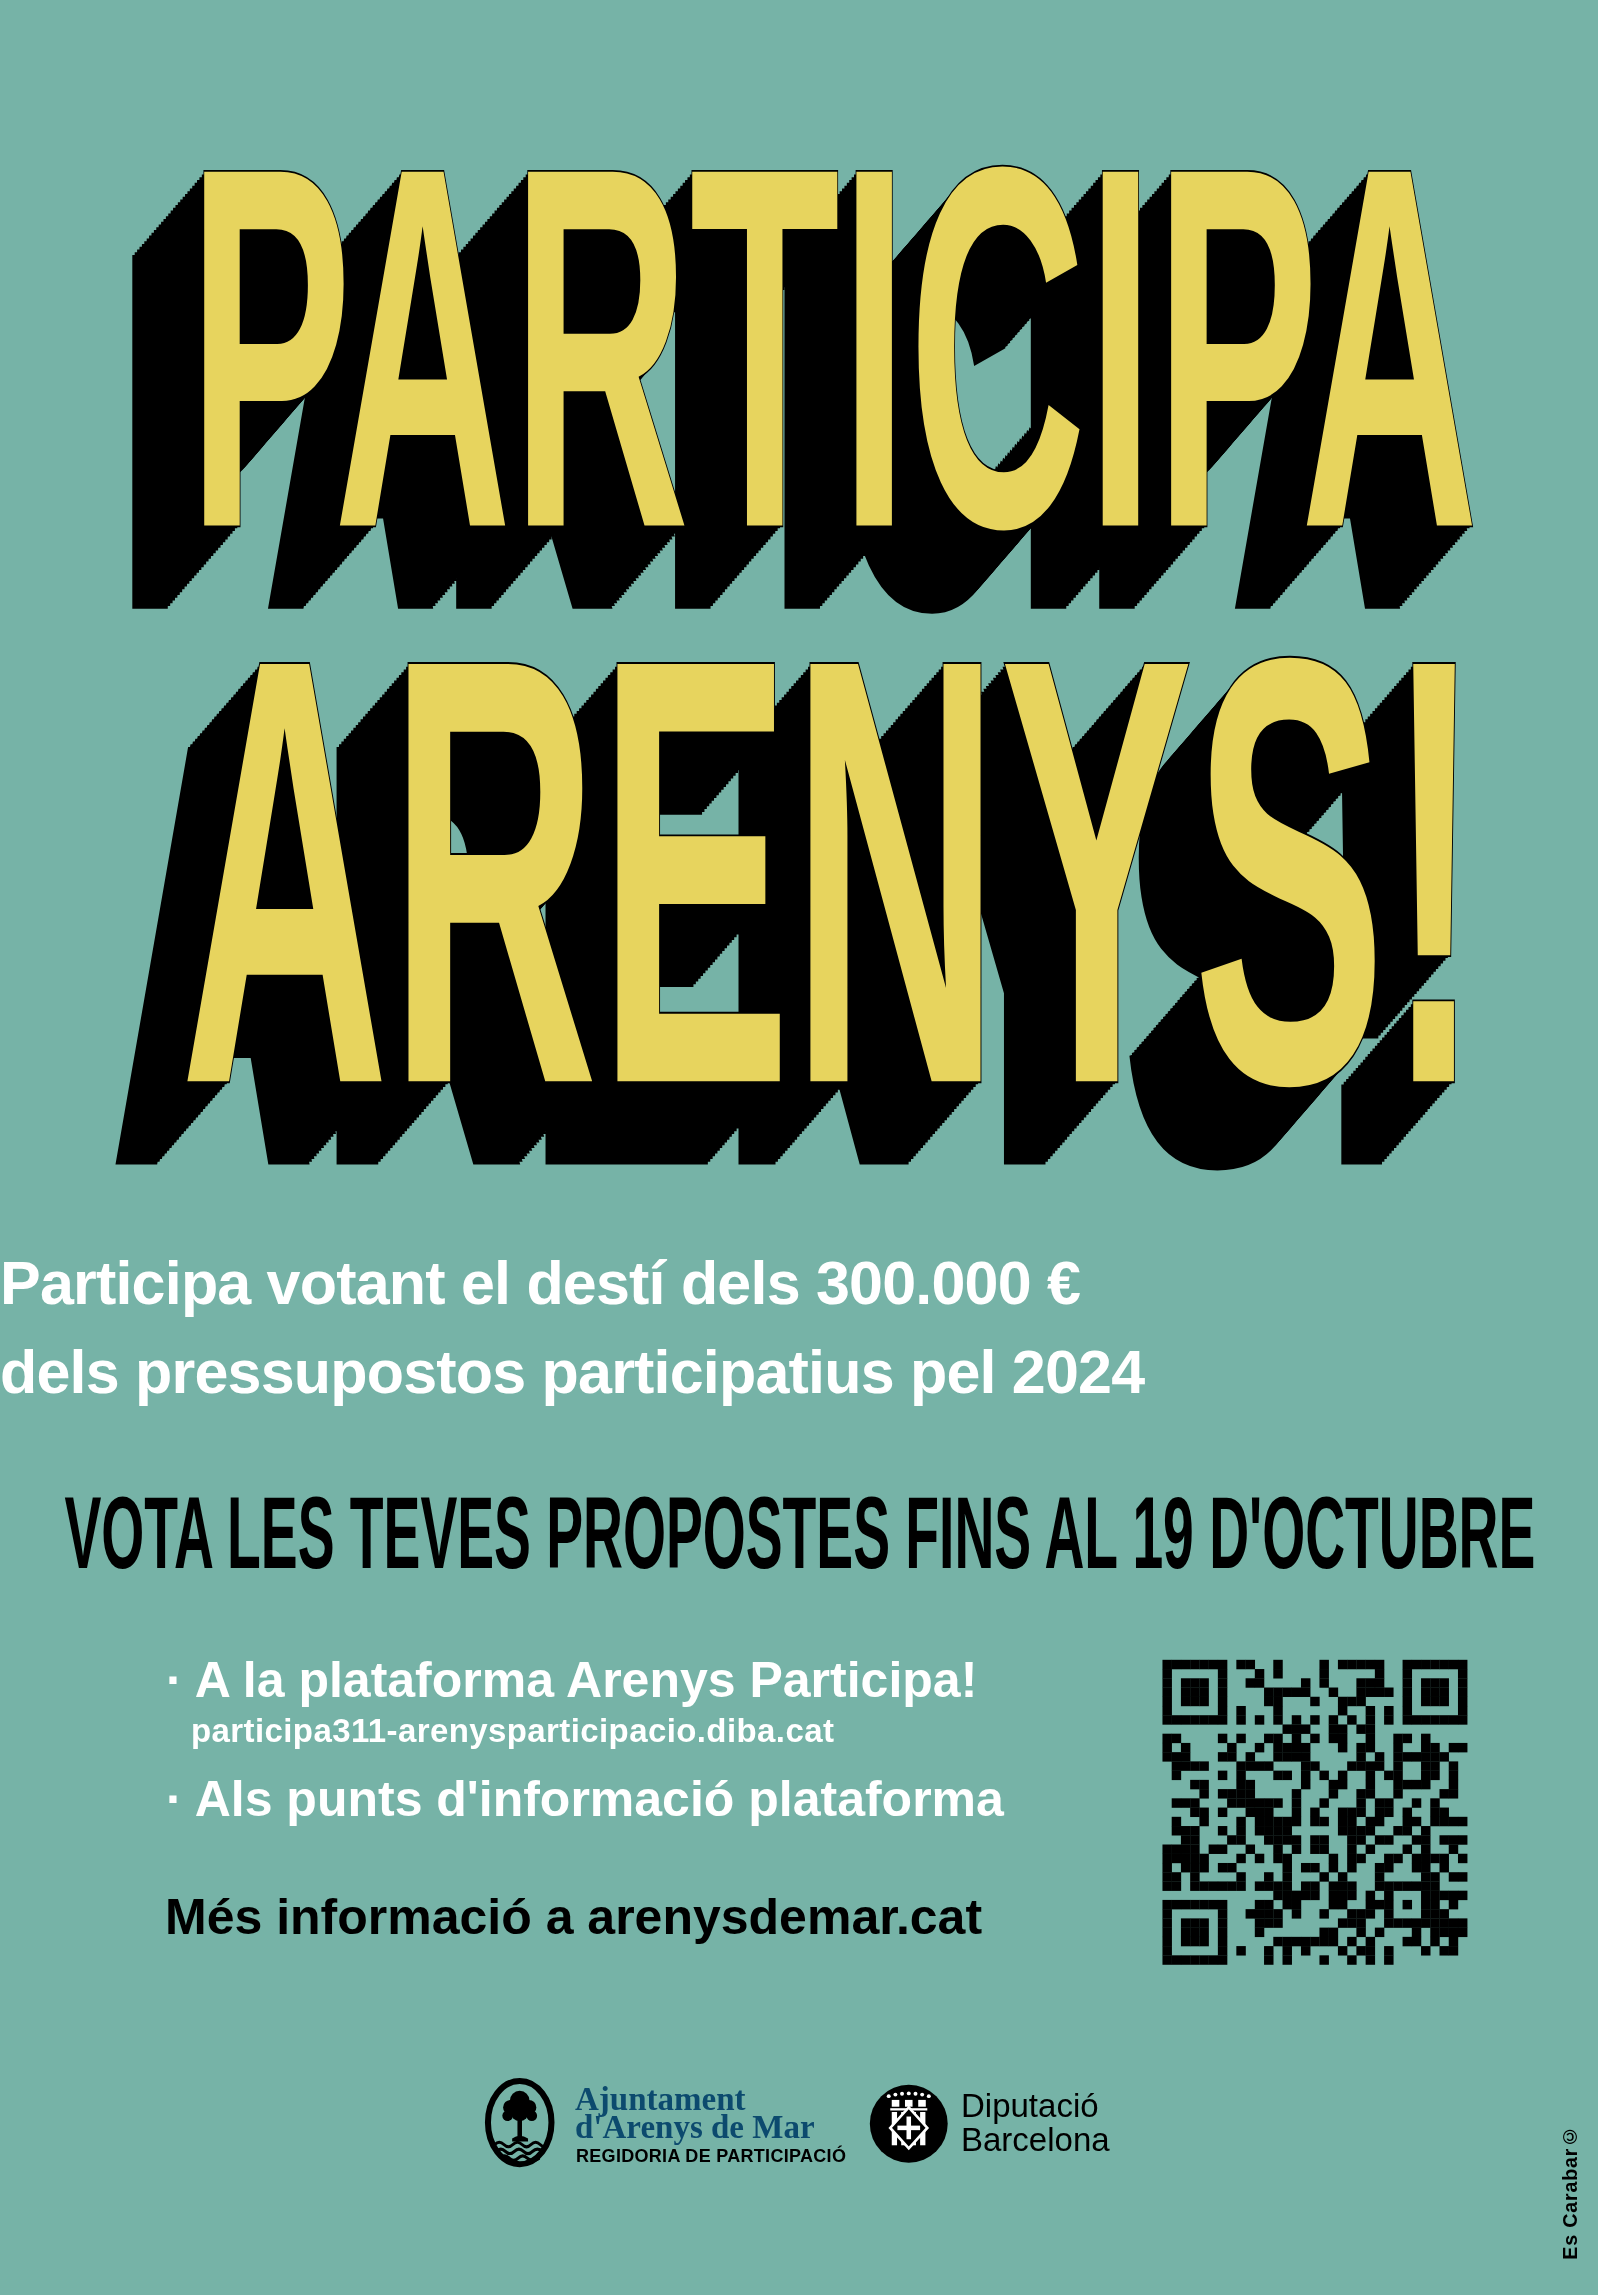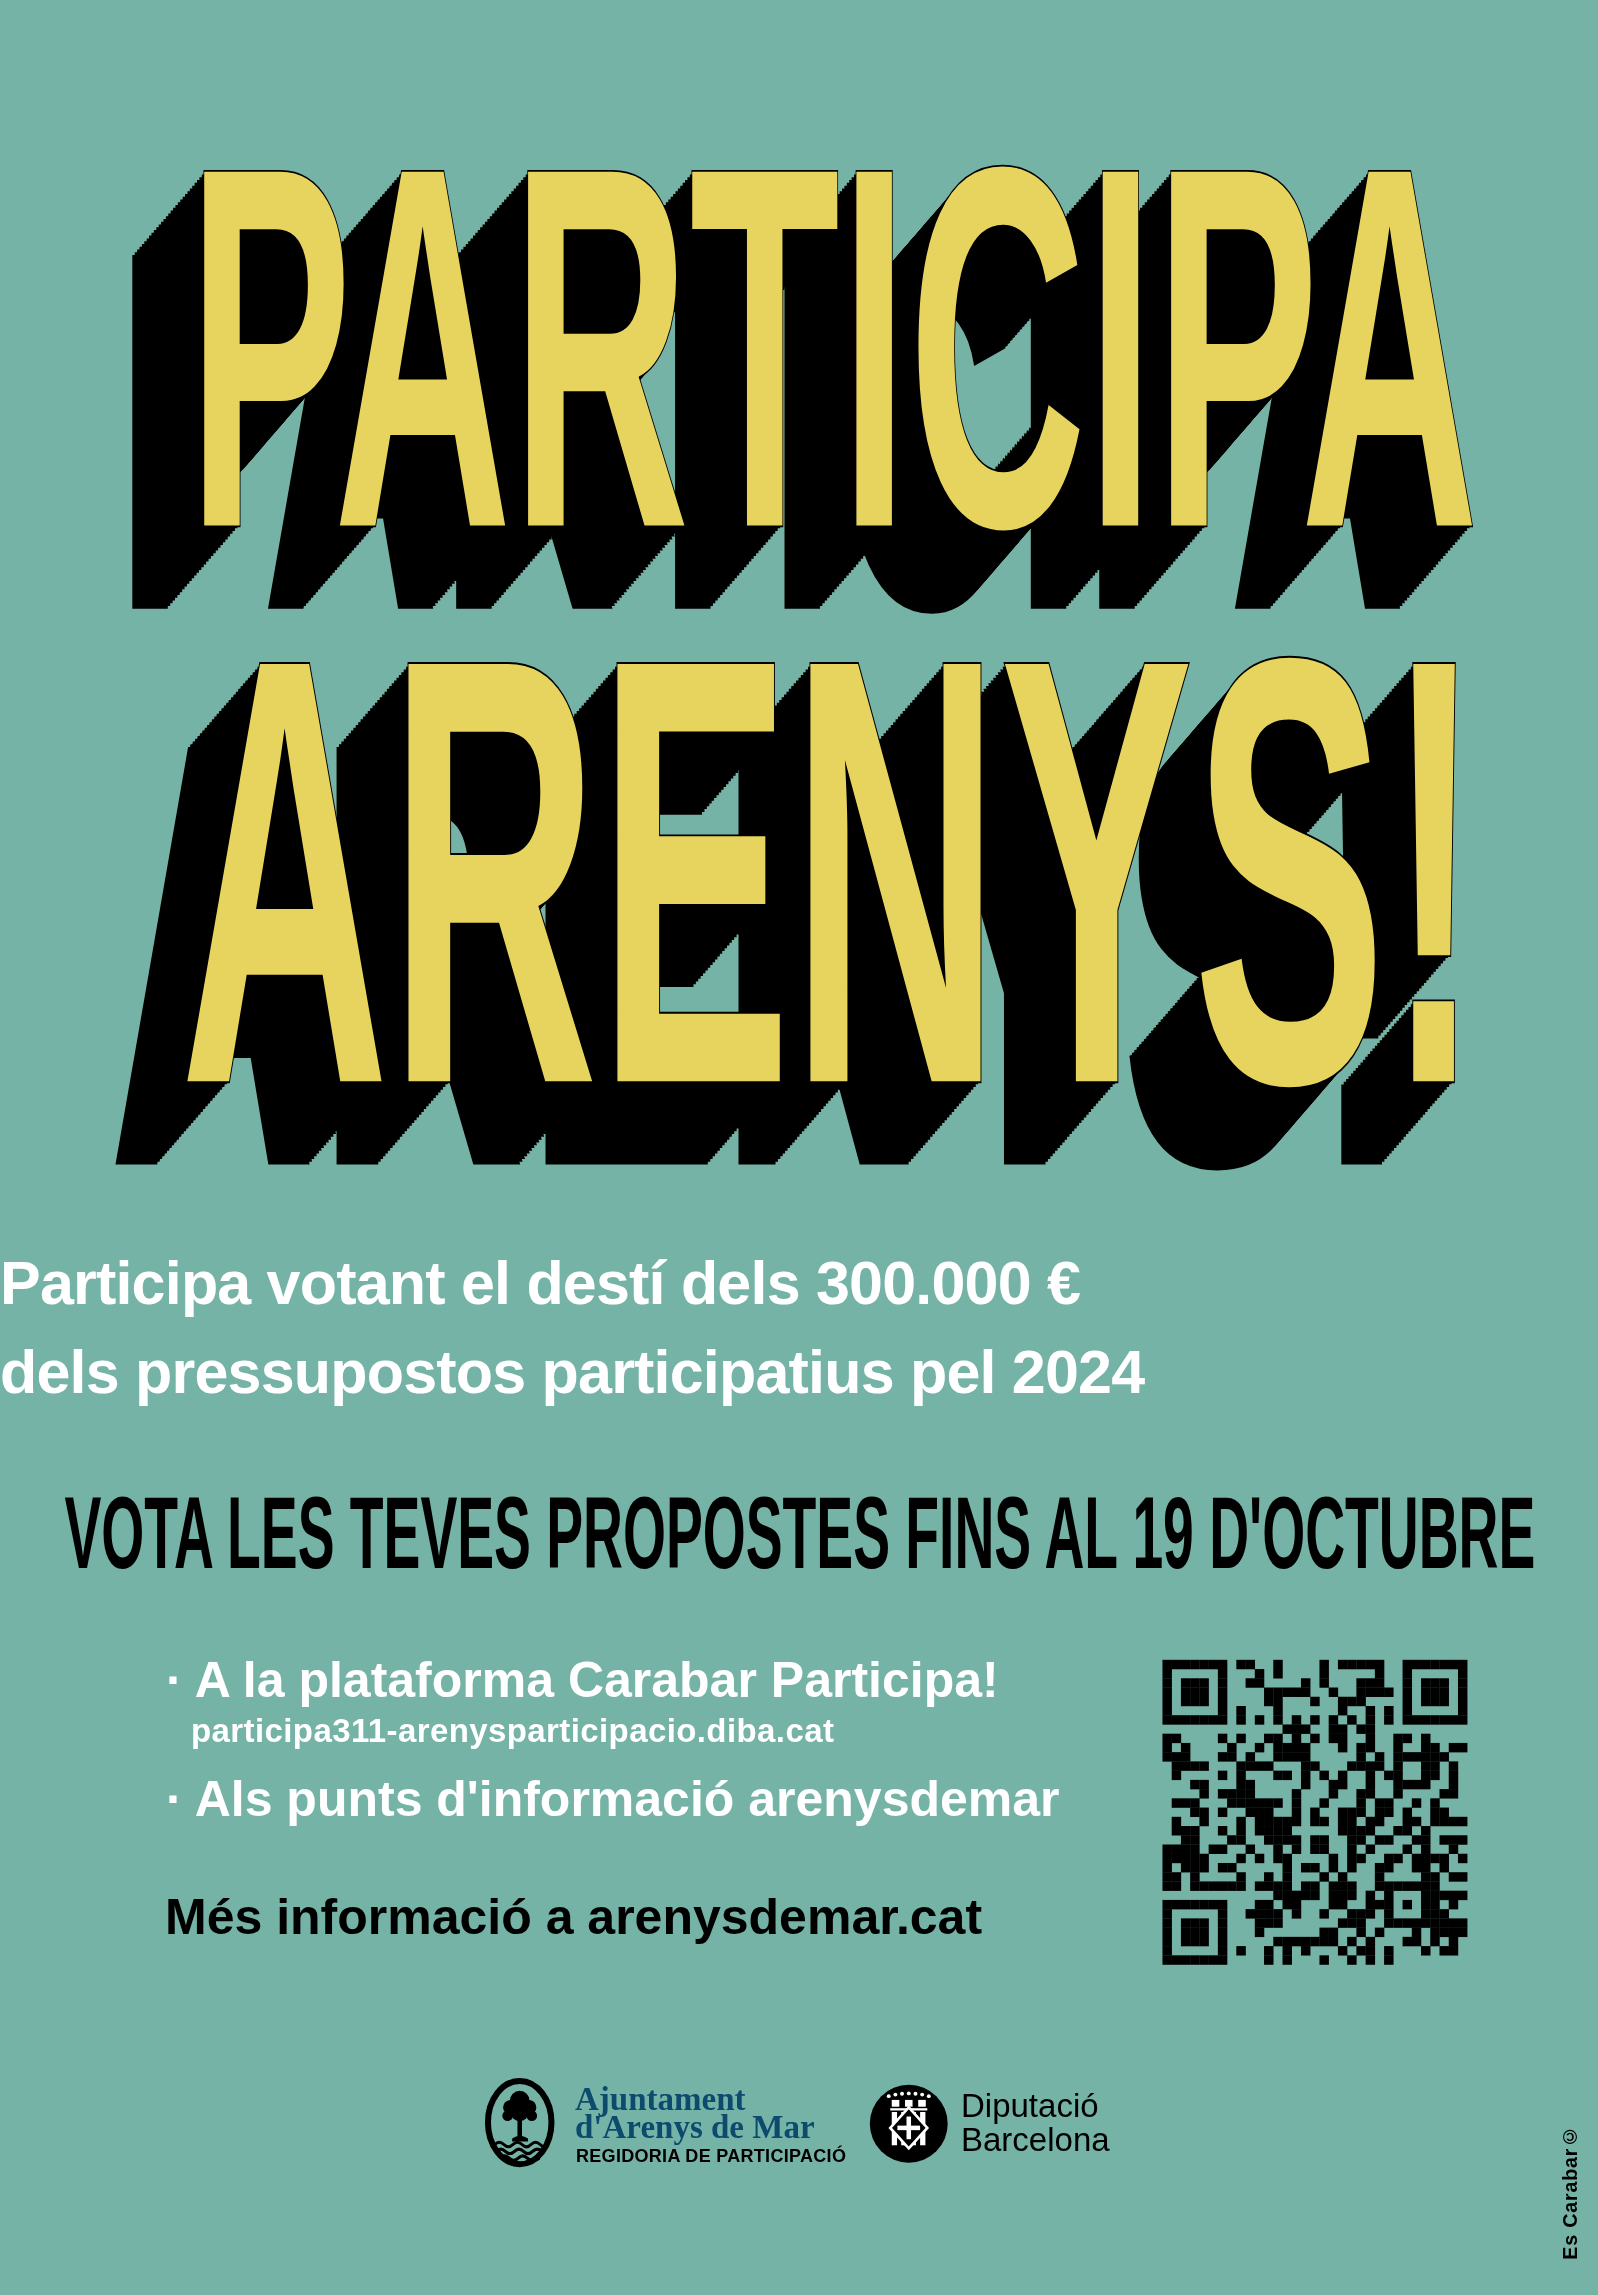--- a/index.html
+++ b/index.html
@@ -681,25 +681,25 @@
       <rect x="36.5" y="54" width="30" height="6" fill="#fff"></rect>
     </g>
   </svg>
 
   <div class="abs subtitle">
     <div>Participa votant el destí dels 300.000 €</div>
     <div>dels pressupostos participatius pel 2024</div>
   </div>
 
   <div class="abs bullet-line bullet1">
-    <span class="dot">·</span><span>A la plataforma Carabar Participa!</span>
+    <span class="dot">·</span><span>A la plataforma Arenys Participa!</span>
   </div>
   <div class="abs bullet-url">participa311-arenysparticipacio.diba.cat</div>
   <div class="abs bullet-line bullet2">
-    <span class="dot">·</span><span>Als punts d'informació arenysdemar</span>
+    <span class="dot">·</span><span>Als punts d'informació plataforma</span>
   </div>
 
   <div class="abs more-info">Més informació a arenysdemar.cat</div>
 
   <div class="abs aj-text">
     <div>Ajuntament</div>
     <div>d'Arenys de Mar</div>
   </div>
   <div class="abs aj-sub">REGIDORIA DE PARTICIPACIÓ</div>
 

